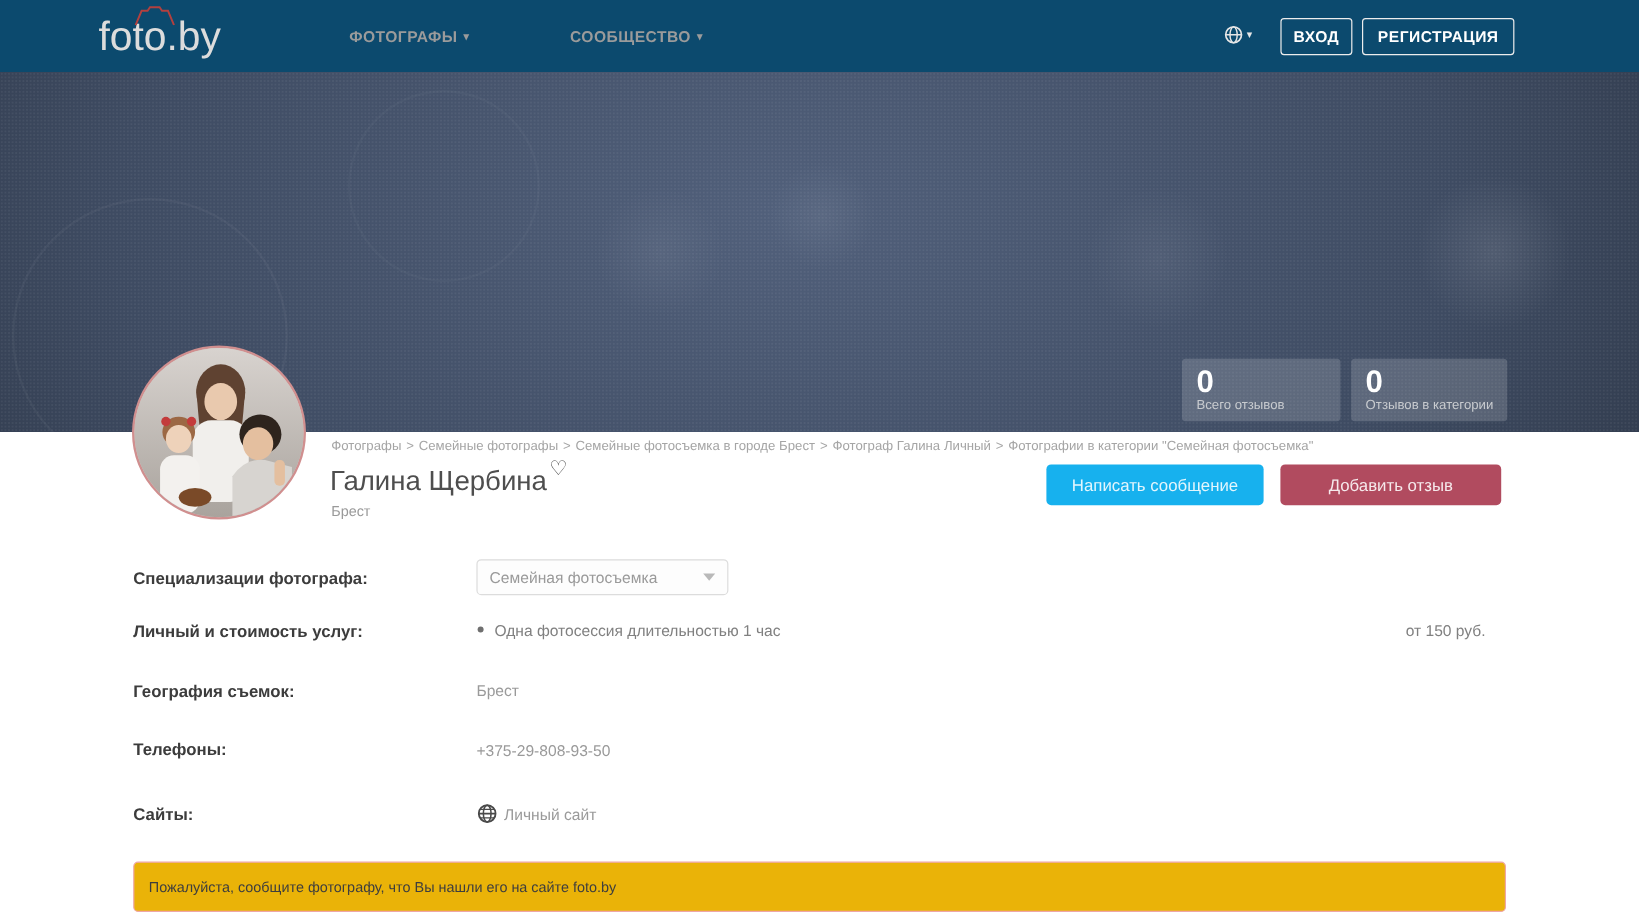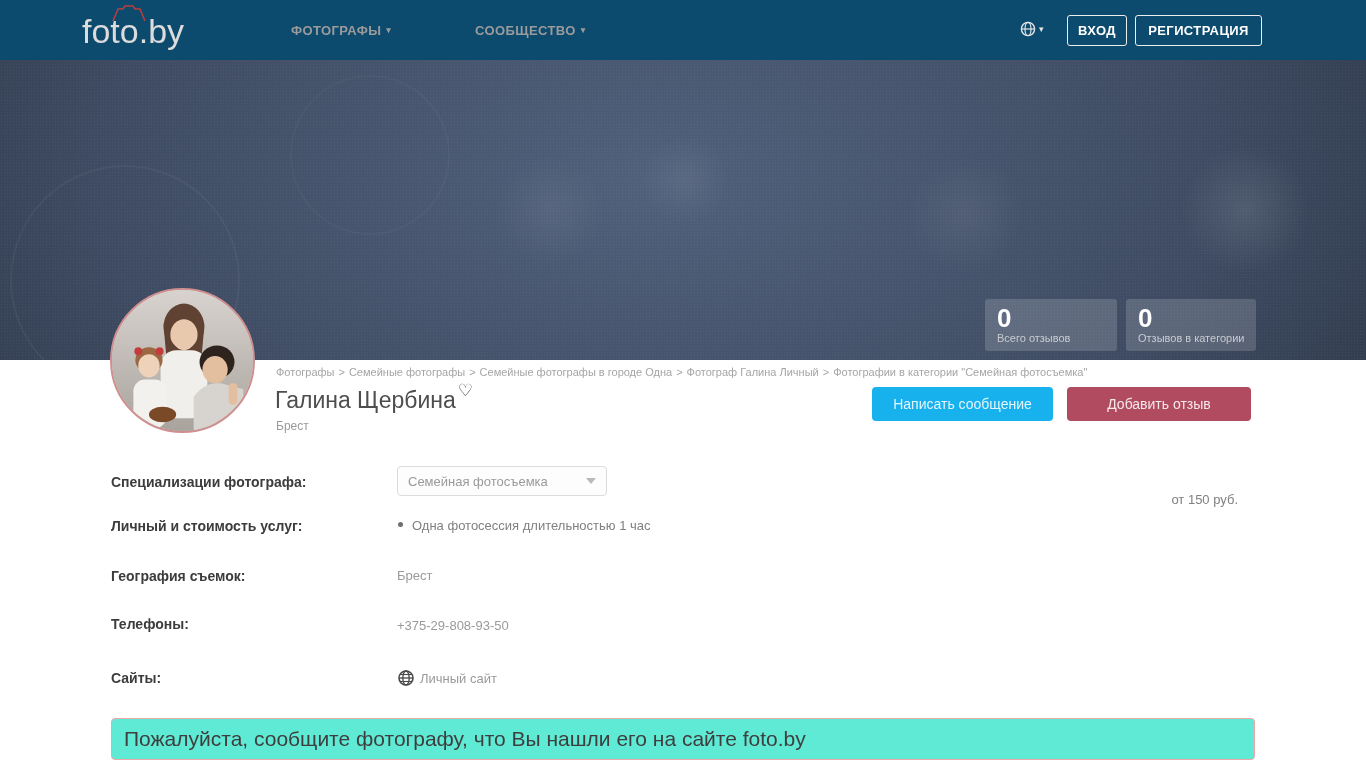--- a/index.html
+++ b/index.html
@@ -72,28 +72,28 @@
   .detail-label { position: absolute; left: 111px; font-size: 14px; font-weight: 700; color: #3c3c3c; }
   .detail-value { position: absolute; left: 397px; font-size: 13px; color: #9a9a9a; }
   .select-box { position: absolute; left: 397px; top: 466px; width: 210px; height: 30px; background: #fdfdfd;
                 border: 1px solid #dcdcdc; border-radius: 4px; display: flex; align-items: center;
                 padding: 0 10px; cursor: pointer; }
   .select-text { font-size: 13px; color: #9a9a9a; flex: 1; }
   .select-caret { width: 0; height: 0; border-left: 5px solid transparent; border-right: 5px solid transparent;
                   border-top: 6px solid #b9b9b9; }
   .bullet { position: absolute; left: 398px; top: 522px; width: 5px; height: 5px; border-radius: 50%; background: #6f6f6f; }
   .price-item { position: absolute; left: 412px; top: 518px; font-size: 13px; color: #808080; }
-  .price-value { position: absolute; right: 128px; top: 492px; font-size: 13px; color: #808080; }
+  .price-value { position: absolute; right: 128px; top: 518px; font-size: 13px; color: #808080; }
   .site-row { position: absolute; left: 398px; top: 670px; display: flex; align-items: center; gap: 6px; cursor: pointer; }
   .site-link { font-size: 13px; color: #9a9a9a; text-decoration: none; }
 
   
-  .notice { position: absolute; left: 111px; top: 718px; width: 1144px; height: 42px; background: #5eead4;
+  .notice { position: absolute; left: 111px; top: 718px; width: 1144px; height: 42px; background: #eab308;
             border: 1px solid #efa6a6; border-radius: 4px; display: flex; align-items: center;
-            padding-left: 12px; font-size: 21px; font-weight: 500; color: #3e3e3e; z-index: 10; }
+            padding-left: 12px; font-size: 12px; font-weight: 500; color: #3e3e3e; z-index: 10; }
 </style>
 </head>
 <body>
 
 <div class="page">
 
   <div class="header">
     <div class="logo">
       <span class="logo-text">foto.by</span>
       <svg class="logo-cam" viewBox="0 0 34 16">
@@ -167,21 +167,21 @@
 
       <ellipse cx="52" cy="128" rx="14" ry="8" fill="#7a4a28"></ellipse>
     </svg>
   </div>
 
   <div class="breadcrumb">
     <a>Фотографы</a>
     <span>&gt;</span>
     <a>Семейные фотографы</a>
     <span>&gt;</span>
-    <a>Семейные фотографы в городе Одна</a>
+    <a>Семейные фотосъемка в городе Брест</a>
     <span>&gt;</span>
     <a>Фотограф Галина Личный</a>
     <span>&gt;</span>
     <a>Фотографии в категории "Семейная фотосъемка"</a>
   </div>
 
   <div class="name-row">
     <h1 class="profile-name">Галина Щербина</h1>
     <span class="fav-heart">♡</span>
   </div>

